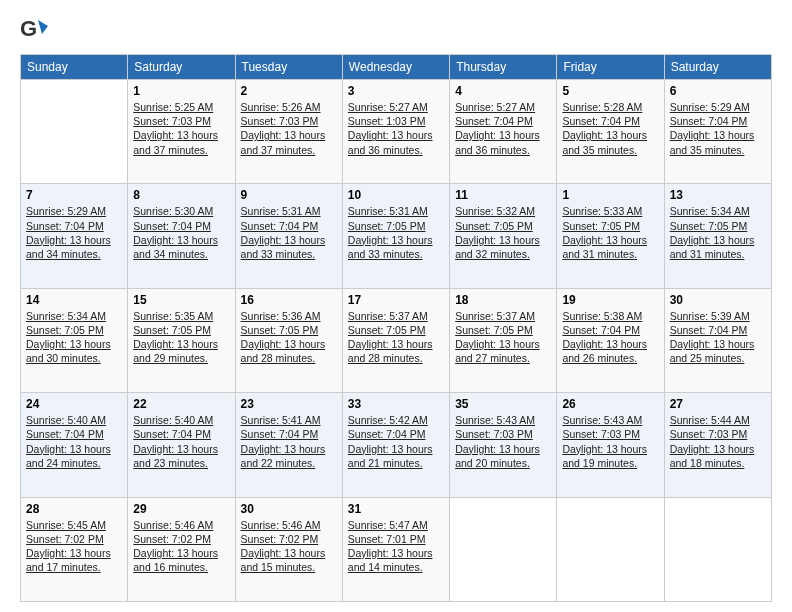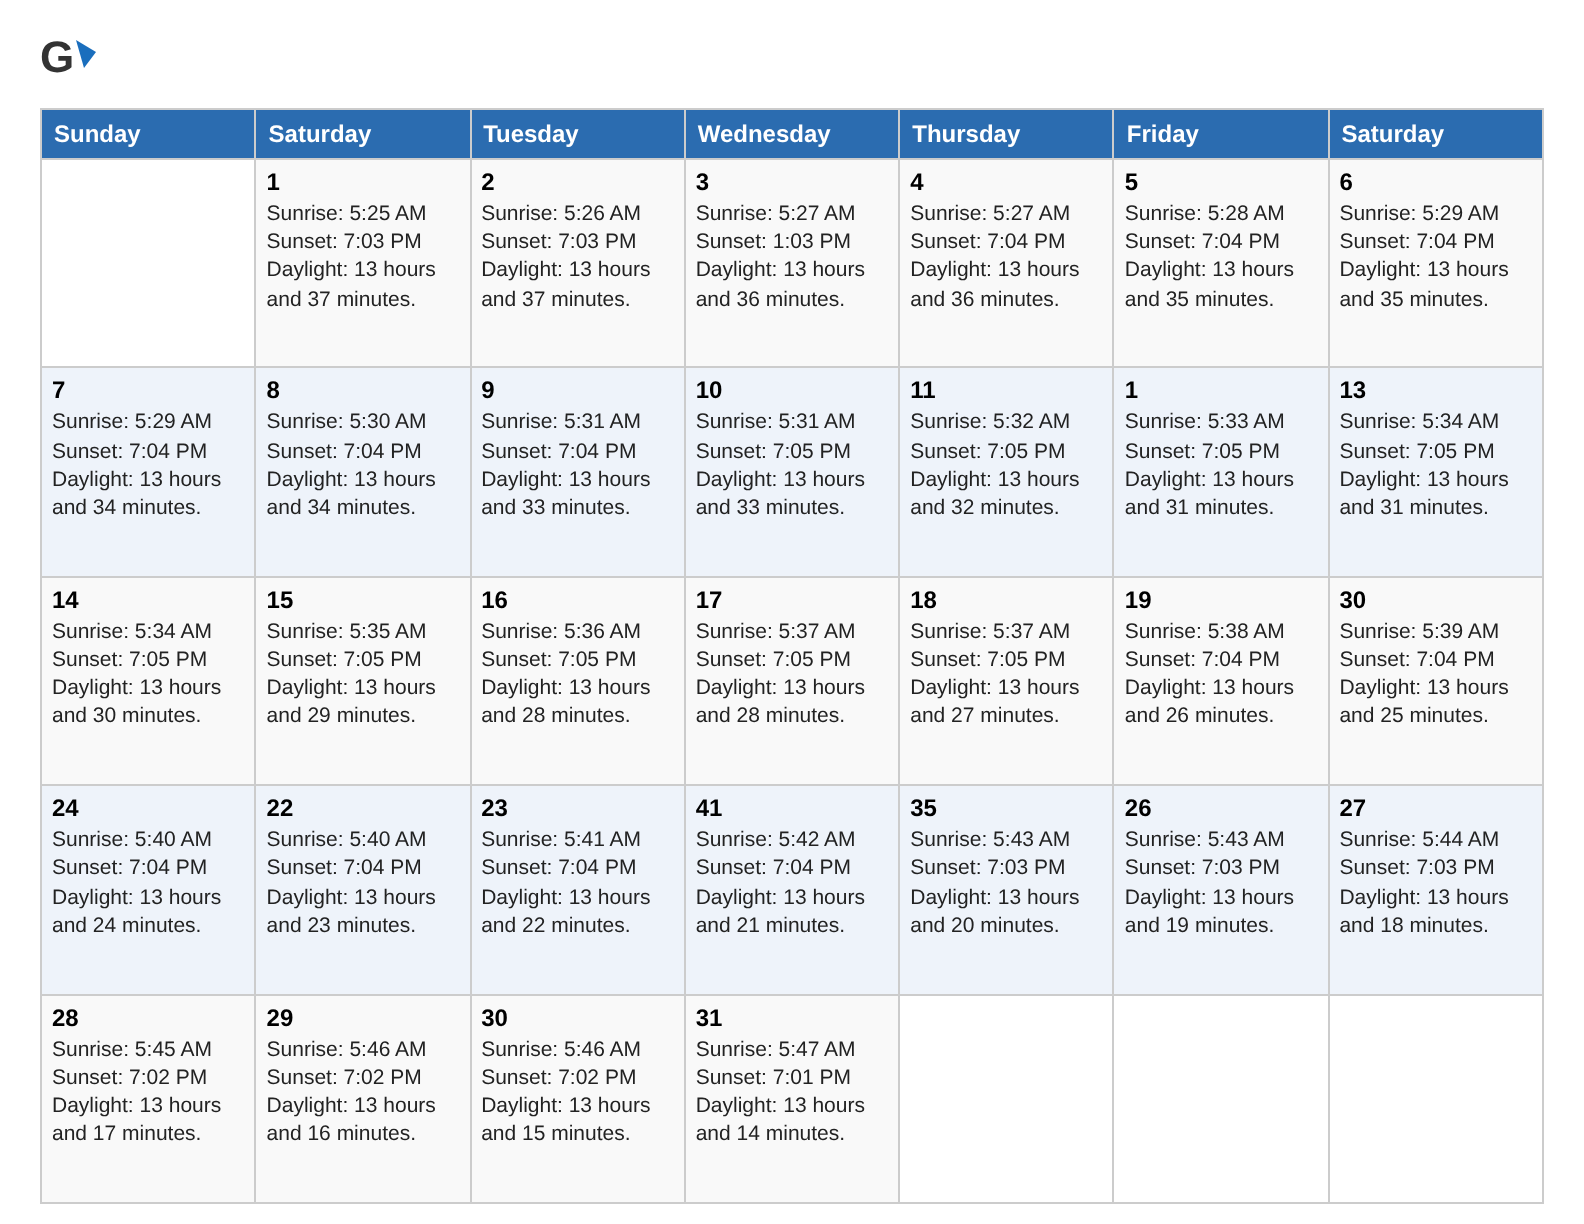--- a/index.html
+++ b/index.html
@@ -59,21 +59,21 @@
       border-collapse: collapse;
       width: 100%;
       font-size: 11px;
     }
     .calendar th {
       background: #2b6cb0;
       color: #fff;
       text-align: left;
       padding: 5px 6px;
       font-size: 12px;
-      font-weight: bold;
+      font-weight: normal;
       border: 1px solid #ccc;
     }
     .calendar td {
       border: 1px solid #ccc;
       vertical-align: top;
       padding: 4px 5px;
       width: 14.28%;
       height: 82px;
       background: #fff;
     }
@@ -86,20 +86,21 @@
     .day-num {
       font-weight: bold;
       font-size: 12px;
       margin-bottom: 2px;
       display: block;
     }
     .day-info {
       font-size: 10.5px;
       color: #222;
       line-height: 1.35;
+      text-decoration: underline;
     }
     .empty-cell {
       background: #fff !important;
     }
   </style>
 </head>
 <body>
 
 <div class="page">
   <div class="header">
@@ -295,21 +296,21 @@
 and 23 minutes.</div>
           </td>
           <td>
             <span class="day-num">23</span>
             <div class="day-info">Sunrise: 5:41 AM
 Sunset: 7:04 PM
 Daylight: 13 hours
 and 22 minutes.</div>
           </td>
           <td>
-            <span class="day-num">41</span>
+            <span class="day-num">33</span>
             <div class="day-info">Sunrise: 5:42 AM
 Sunset: 7:04 PM
 Daylight: 13 hours
 and 21 minutes.</div>
           </td>
           <td>
             <span class="day-num">35</span>
             <div class="day-info">Sunrise: 5:43 AM
 Sunset: 7:03 PM
 Daylight: 13 hours

